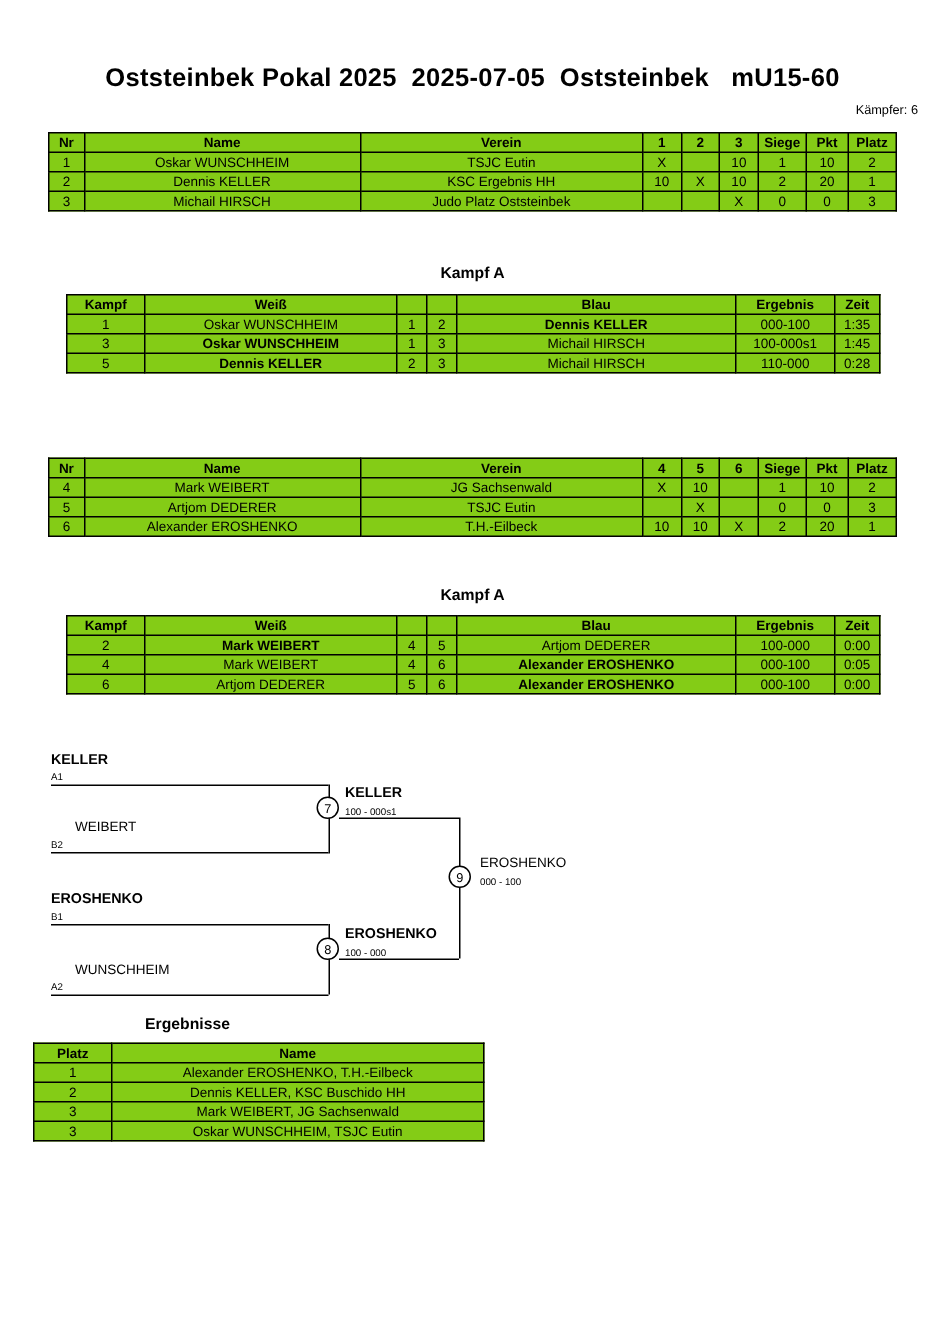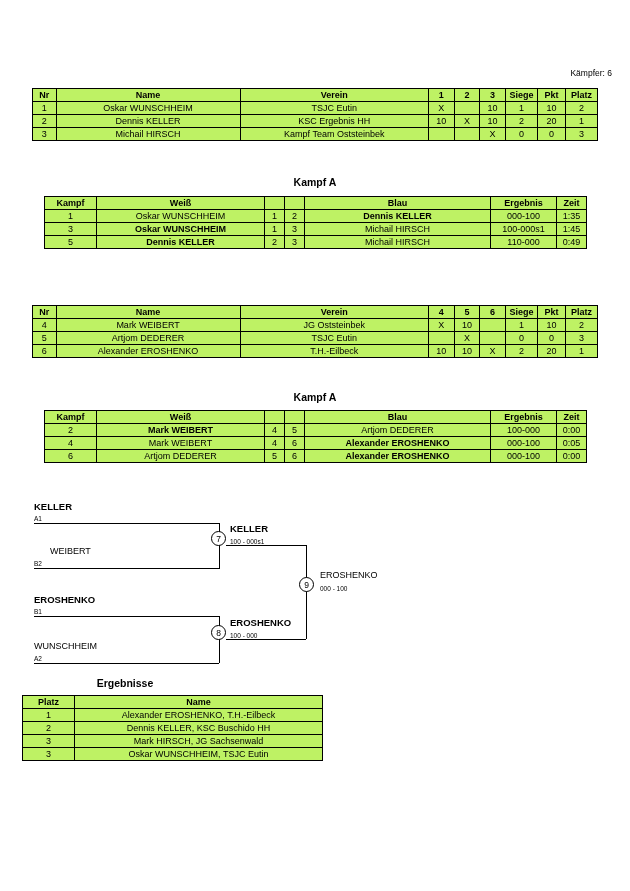--- a/index.html
+++ b/index.html
@@ -49,21 +49,21 @@
     text-align: center;
     font-size: 10.5px;
     font-weight: bold;
   }
 
   
   .tbl {
     position: absolute;
     border-collapse: collapse;
     font-size: 9px;
-    background: #bef264;
+    background: #84cc16;
     table-layout: fixed;
   }
   .tbl th, .tbl td {
     border: 1px solid #000;
     padding: 1px 2px;
     height: 13px;
     box-sizing: border-box;
     overflow: hidden;
     white-space: nowrap;
   }
@@ -137,20 +137,21 @@
     line-height: 15px;
     text-align: center;
     box-sizing: border-box;
   }
 </style>
 </head>
 <body>
 
 <div class="page">
 
+  <div class="doc-header">Oststeinbek Pokal 2025  2025-07-05  Oststeinbek   mU15-60</div>
   <div class="kaempfer-count">Kämpfer: 6</div>
 
 
   <table class="tbl pool-tbl" style="left:32px; top:88px;">
     <colgroup>
       <col class="col-nr">
         <col class="col-name">
         <col class="col-ver">
       <col class="col-x">
         <col class="col-x">
@@ -191,21 +192,21 @@
         <td class="c">10</td>
         <td class="c">X</td>
         <td class="c">10</td>
         <td class="c">2</td>
         <td class="c">20</td>
         <td class="c">1</td>
       </tr>
       <tr>
         <td class="c">3</td>
         <td class="c">Michail HIRSCH</td>
-        <td class="c">Kampf Team Oststeinbek</td>
+        <td class="c">Judo Platz Oststeinbek</td>
         <td class="c"></td>
         <td class="c"></td>
         <td class="c">X</td>
         <td class="c">0</td>
         <td class="c">0</td>
         <td class="c">3</td>
       </tr>
     </tbody>
   </table>
 
@@ -251,21 +252,21 @@
         <td class="c">100-000s1</td>
         <td class="c">1:45</td>
       </tr>
       <tr>
         <td class="c">5</td>
         <td class="c b">Dennis KELLER</td>
         <td class="c">2</td>
         <td class="c">3</td>
         <td class="c">Michail HIRSCH</td>
         <td class="c">110-000</td>
-        <td class="c">0:49</td>
+        <td class="c">0:28</td>
       </tr>
     </tbody>
   </table>
 
 
   <table class="tbl pool-tbl" style="left:32px; top:305px;">
     <colgroup>
       <col class="col-nr">
         <col class="col-name">
         <col class="col-ver">
@@ -286,21 +287,21 @@
         <th>6</th>
         <th>Siege</th>
         <th>Pkt</th>
         <th>Platz</th>
       </tr>
     </thead>
     <tbody>
       <tr>
         <td class="c">4</td>
         <td class="c">Mark WEIBERT</td>
-        <td class="c">JG Oststeinbek</td>
+        <td class="c">JG Sachsenwald</td>
         <td class="c">X</td>
         <td class="c">10</td>
         <td class="c"></td>
         <td class="c">1</td>
         <td class="c">10</td>
         <td class="c">2</td>
       </tr>
       <tr>
         <td class="c">5</td>
         <td class="c">Artjom DEDERER</td>
@@ -394,21 +395,21 @@
 
     <div class="bk-circle" style="left:211px; top:36px;">7</div>
     <div class="bk-label bk-name-bold" style="left:230px; top:28px;">KELLER</div>
     <div class="bk-label bk-small" style="left:230px; top:43px;">100 - 000s1</div>
     <div class="bk-line bk-h" style="left:226px; top:50px; width:80px;"></div>
 
     <div class="bk-label bk-name-bold" style="left:34px; top:99px;">EROSHENKO</div>
     <div class="bk-label bk-small" style="left:34px; top:113px;">B1</div>
     <div class="bk-line bk-h" style="left:34px; top:121px; width:185px;"></div>
 
-    <div class="bk-label" style="left:34px; top:146px;">WUNSCHHEIM</div>
+    <div class="bk-label" style="left:50px; top:146px;">WUNSCHHEIM</div>
     <div class="bk-label bk-small" style="left:34px; top:160px;">A2</div>
     <div class="bk-line bk-h" style="left:34px; top:168px; width:185px;"></div>
 
     <div class="bk-line bk-v" style="left:219px; top:121px; height:47px;"></div>
 
     <div class="bk-circle" style="left:211px; top:130px;">8</div>
     <div class="bk-label bk-name-bold" style="left:230px; top:122px;">EROSHENKO</div>
     <div class="bk-label bk-small" style="left:230px; top:137px;">100 - 000</div>
     <div class="bk-line bk-h" style="left:226px; top:144px; width:80px;"></div>
 
@@ -436,21 +437,21 @@
       <tr>
         <td class="c">1</td>
         <td class="c">Alexander EROSHENKO, T.H.-Eilbeck</td>
       </tr>
       <tr>
         <td class="c">2</td>
         <td class="c">Dennis KELLER, KSC Buschido HH</td>
       </tr>
       <tr>
         <td class="c">3</td>
-        <td class="c">Mark HIRSCH, JG Sachsenwald</td>
+        <td class="c">Mark WEIBERT, JG Sachsenwald</td>
       </tr>
       <tr>
         <td class="c">3</td>
         <td class="c">Oskar WUNSCHHEIM, TSJC Eutin</td>
       </tr>
     </tbody>
   </table>
 
 </div>
 

